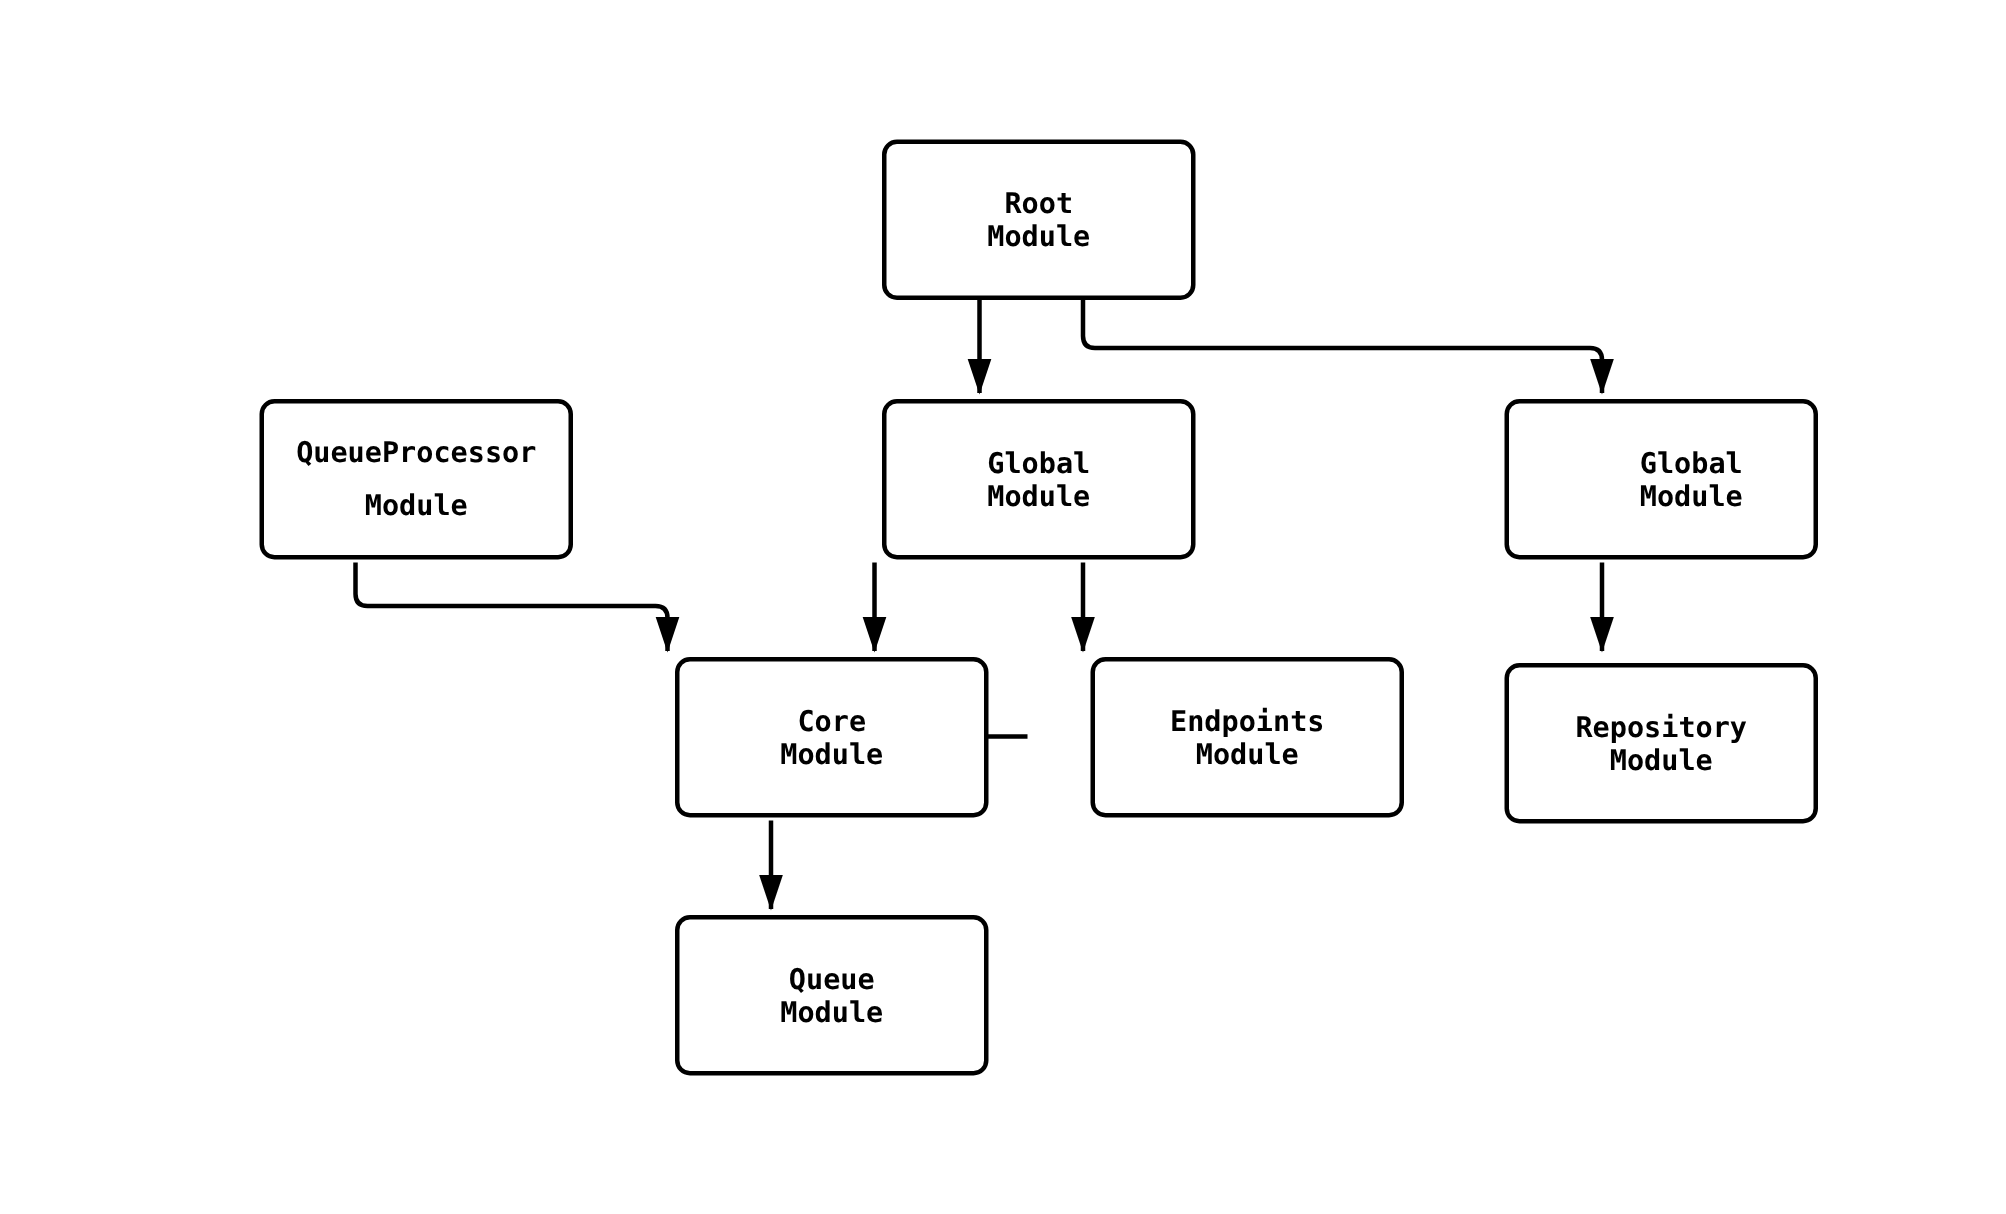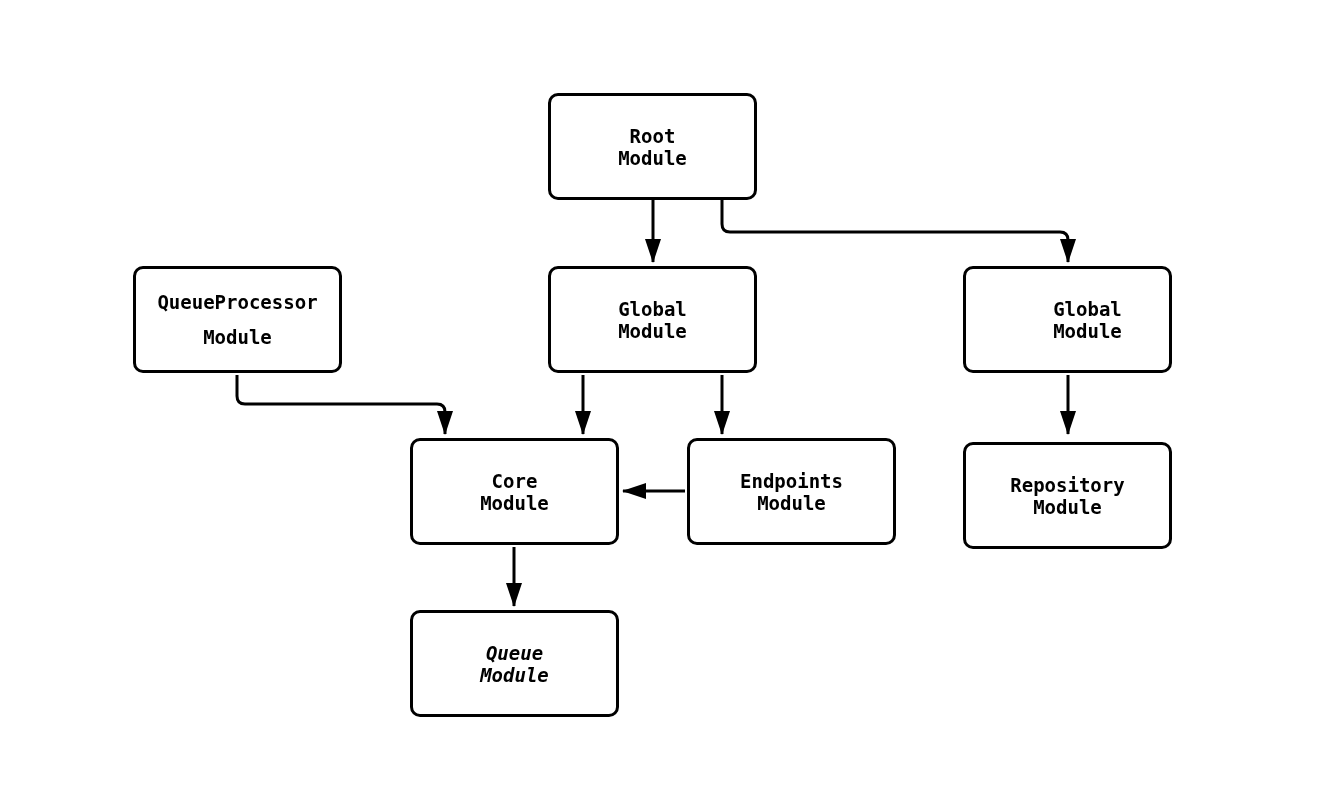--- a/index.html
+++ b/index.html
@@ -37,29 +37,30 @@
     border-radius: 10px;
     display: flex;
     flex-direction: column;
     align-items: center;
     justify-content: center;
     font-weight: bold;
     font-size: 19px;
     line-height: 22px;
     color: #000000;
     text-align: center;
+    margin-left: 40px;
   }
   #n-root         { left: 548px;  top: 93px;  }
   #n-queueproc    { left: 133px;  top: 266px; gap: 13px; }
   #n-server       { left: 548px;  top: 266px; }
   #n-global       { left: 963px;  top: 266px; padding-left: 40px; }
   #n-core         { left: 410px;  top: 438px; }
   #n-endpoints    { left: 687px;  top: 438px; justify-content: center; }
   #n-repository   { left: 963px;  top: 442px; }
-  #n-queue        { left: 410px;  top: 610px; font-style: italic; }
+  #n-queue        { left: 410px;  top: 610px; }
 </style>
 </head>
 <body>
 
 <div class="canvas">
 
   <svg class="edges-layer" viewBox="0 0 1337 809" xmlns="http://www.w3.org/2000/svg">
     <defs>
       <marker id="arrowhead" markerUnits="userSpaceOnUse" markerWidth="26" markerHeight="18" refX="23" refY="8" orient="auto">
         <path d="M0,0 L24,8 L0,16 Z" fill="#000000"></path>

